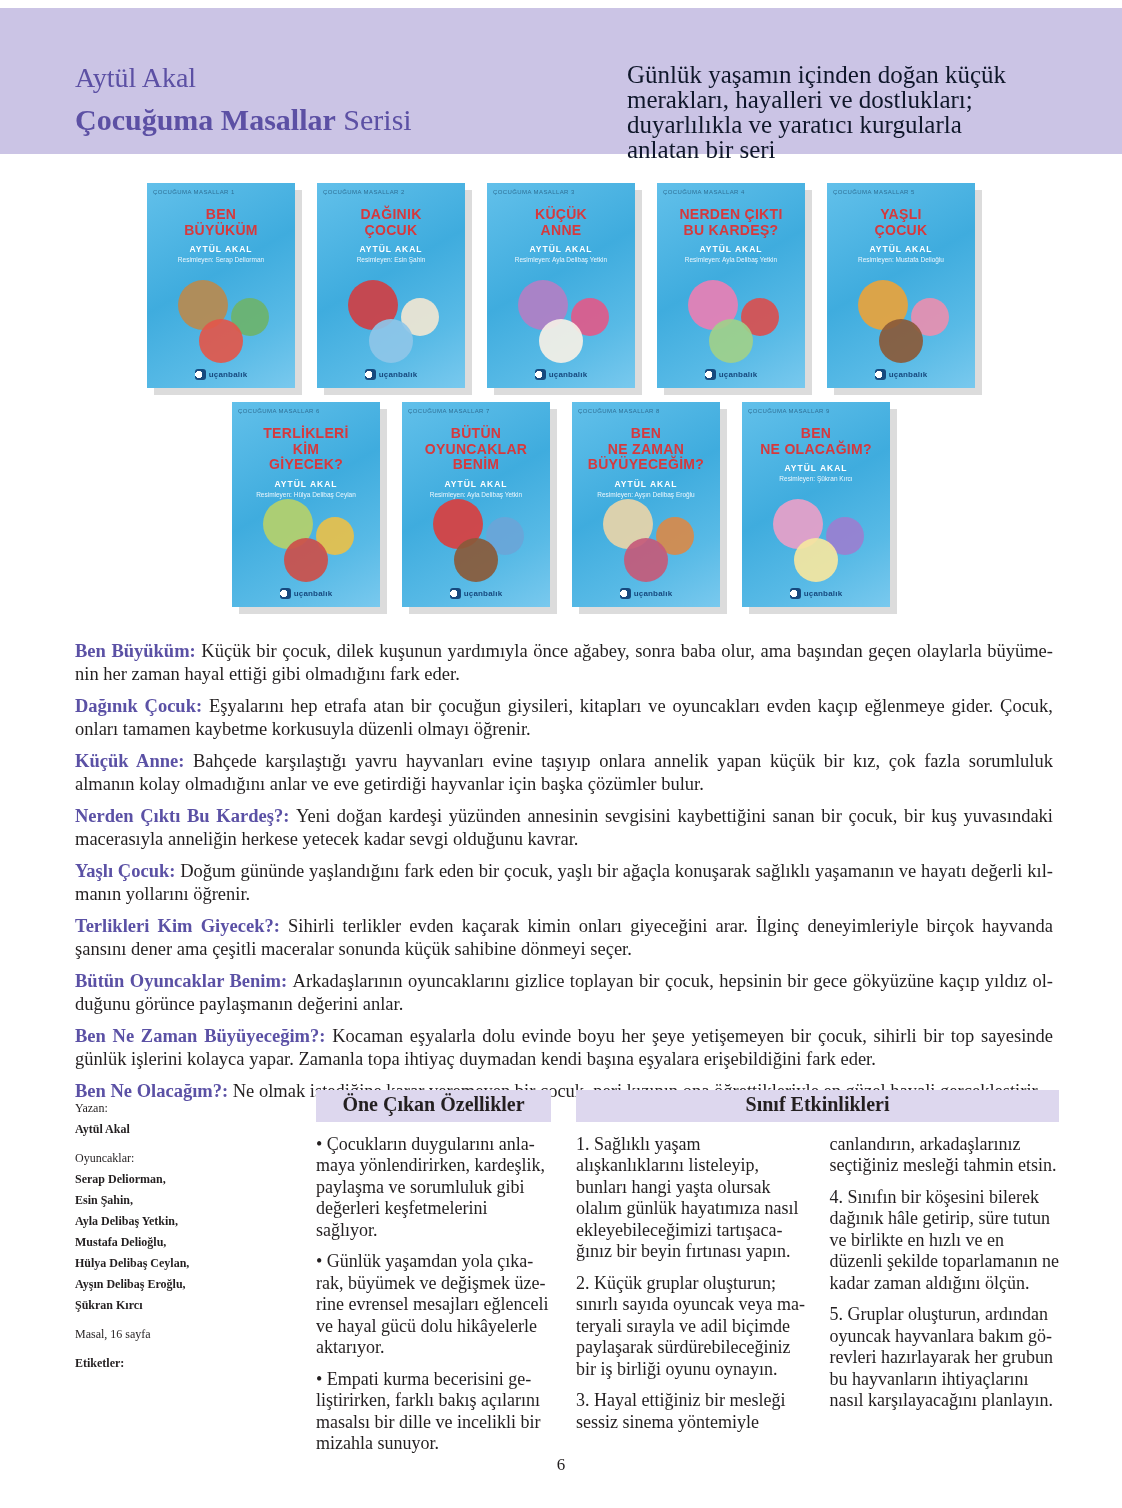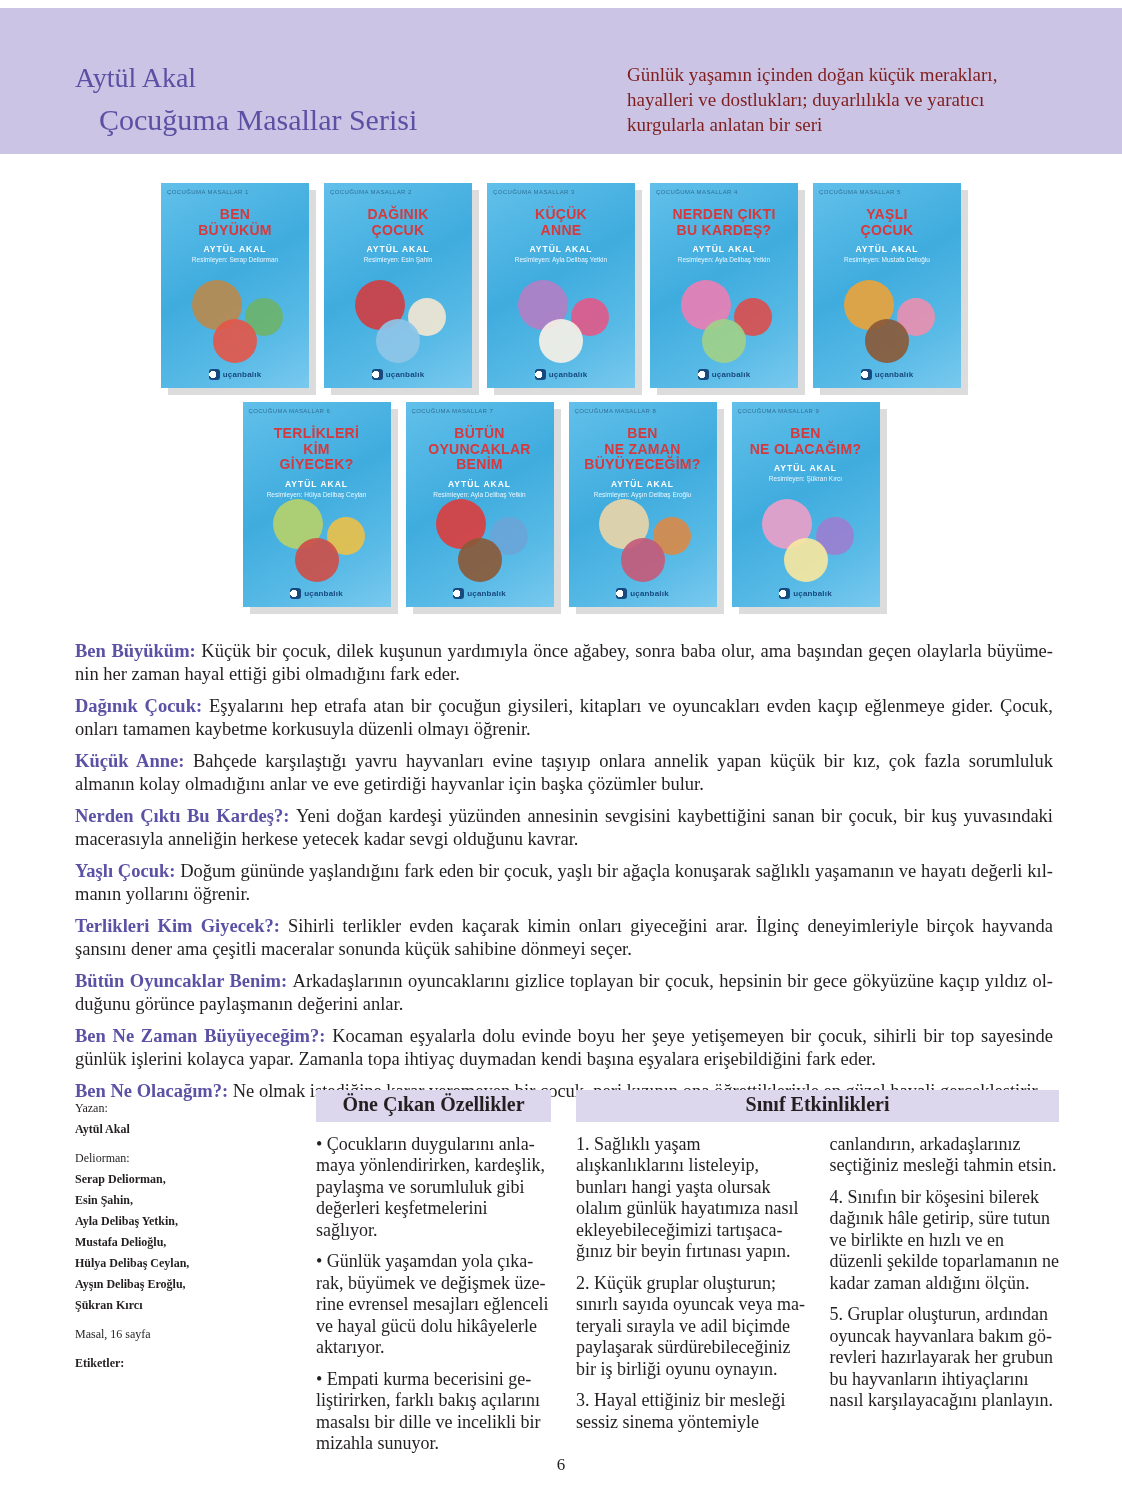--- a/index.html
+++ b/index.html
@@ -5,26 +5,26 @@
   html,body{margin:0;padding:0;background:#ffffff;}
   .page{position:relative;width:1122px;height:1508px;background:#fff;overflow:hidden;
         font-family:"Liberation Serif",serif;color:#231f20;}
 
   
   .band{position:absolute;left:0;top:8px;width:1122px;height:146px;background:#cbc4e5;
         display:flex;justify-content:space-between;box-sizing:border-box;padding:52px 100px 0 75px;}
   .band-left{line-height:1.25;}
   .band-author{font-size:28px;color:#5c50a4;}
   .band-series{font-size:30px;color:#5c50a4;margin-top:6px;}
-  .band-series .b{font-weight:normal;margin-left:24px;}
-  .band-tagline{width:395px;font-size:19px;line-height:25px;color:#7f1d1d;padding-top:2px;}
+  .band-series .b{font-weight:bold;}
+  .band-tagline{width:395px;font-size:25px;line-height:25px;color:#0f172a;padding-top:2px;}
 
   
   .covers{position:absolute;left:0;top:183px;width:1122px;}
-  .crow{display:flex;justify-content:center;gap:15px;}
+  .crow{display:flex;justify-content:center;gap:22px;}
   .crow2{margin-top:14px;}
   .cover{position:relative;width:148px;height:205px;flex:0 0 148px;box-sizing:border-box;
          background:linear-gradient(150deg,#62c0ea 0%,#3facde 45%,#58bae6 75%,#79c9ee 100%);
          box-shadow:7px 7px 0 #dcdcdc;padding:6px 6px 0 6px;
          font-family:"Liberation Sans",sans-serif;}
   .series{font-size:6px;letter-spacing:.4px;color:#2f6f95;}
   .ctitle{margin:12px 2px 0 2px;text-align:center;color:#d6393d;font-weight:bold;
           font-size:14px;line-height:1.12;white-space:pre-line;letter-spacing:.3px;}
   .cauthor{margin-top:6px;text-align:center;color:#ffffff;font-weight:bold;font-size:8.5px;letter-spacing:1px;}
   .ccredit{margin-top:2px;text-align:center;color:#eaf6fd;font-size:6.5px;}
@@ -239,21 +239,21 @@
       <p class="desc"><span class="dtitle">Ben Ne Olacağım?: </span>Ne olmak istediğine karar veremeyen bir çocuk, peri kızının ona öğrettikleriyle en güzel hayali gerçekleştirir.</p>
     </section>
 
   <section class="bottom">
     <div class="col1" id="infocol">
         <div class="grp">
           <div>Yazan:</div>
           <div class="bold">Aytül Akal</div>
         </div>
         <div class="grp">
-          <div>Deliorman:</div>
+          <div>Oyuncaklar:</div>
           <div class="bold">Serap Deliorman,</div>
           <div class="bold">Esin Şahin,</div>
           <div class="bold">Ayla Delibaş Yetkin,</div>
           <div class="bold">Mustafa Delioğlu,</div>
           <div class="bold">Hülya Delibaş Ceylan,</div>
           <div class="bold">Ayşın Delibaş Eroğlu,</div>
           <div class="bold">Şükran Kırcı</div>
         </div>
         <div class="grp">
           <div>Masal, 16 sayfa</div>

